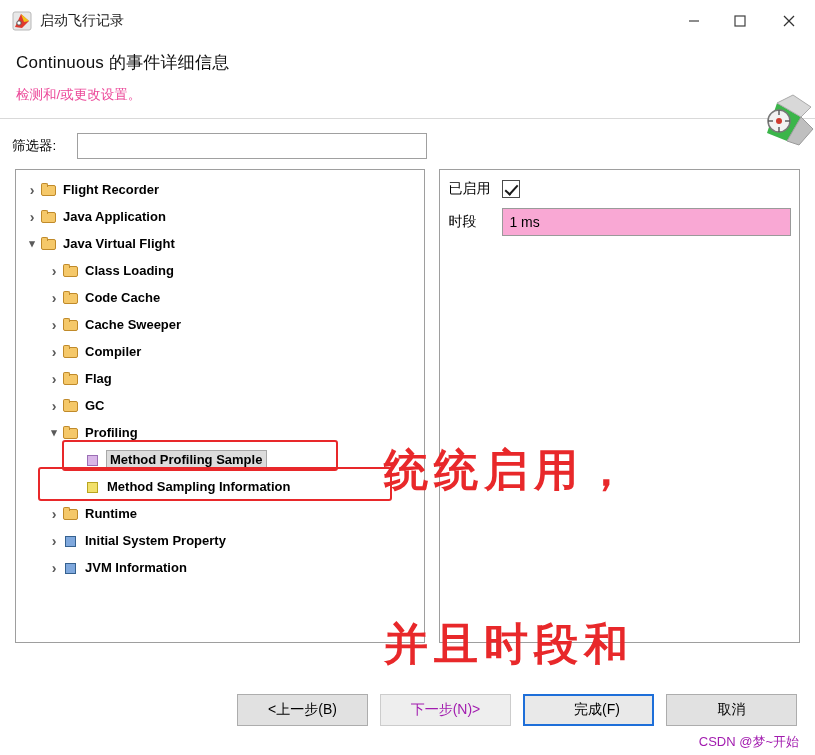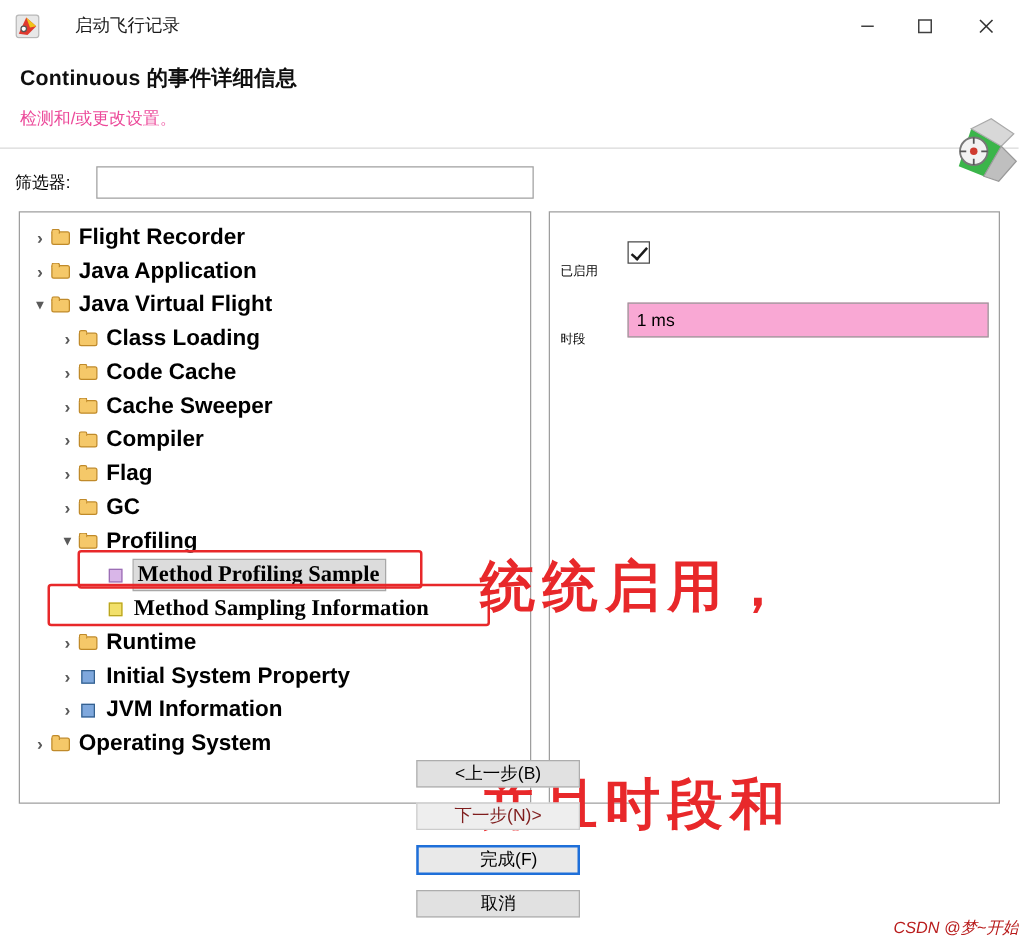--- a/index.html
+++ b/index.html
@@ -17,21 +17,20 @@
     position: relative;
   }
 
   
   .titlebar {
     height: 42px;
     display: flex;
     align-items: center;
     background: #ffffff;
     border-bottom: 1px solid #ffffff;
-    gap: 20px;
   }
   .titlebar .app-icon {
     width: 20px;
     height: 20px;
     margin-left: 12px;
     margin-right: 8px;
     position: relative;
     flex: 0 0 auto;
   }
   .titlebar .title-text {
@@ -58,21 +57,21 @@
     position: relative;
     padding: 8px 16px 10px 16px;
     border-bottom: 1px solid #d9d9d9;
     height: 76px;
     box-sizing: border-box;
     background: #ffffff;
   }
   .header h1 {
     margin: 0 0 12px 0;
     font-size: 17px;
-    font-weight: bold;
+    font-weight: normal;
     color: #0f0f0f;
     letter-spacing: 0.2px;
   }
   .header .subtitle {
     margin: 0;
     font-size: 13.5px;
     color: #ec4899;
   }
   .header .brand-art {
     position: absolute;
@@ -128,21 +127,21 @@
     box-sizing: border-box;
     padding: 10px 8px 0 8px;
     position: relative;
   }
 
   
   .tree-node {
     display: flex;
     align-items: center;
     height: 27px;
-    font-size: 18px;
+    font-size: 13px;
     font-weight: bold;
     color: #000;
     white-space: nowrap;
     position: relative;
   }
   .arrow {
     width: 16px;
     text-align: center;
     font-size: 9px;
     color: #5a5a5a;
@@ -191,21 +190,21 @@
     width: 11px; height: 11px;
     border: 1px solid #8a8a8a;
     box-sizing: border-box;
   }
   .ic-purple::before { background: #d9b6e8; border-color: #9b6fb5; }
   .ic-yellow::before { background: #f2e06a; border-color: #b9a520; }
   .ic-blue::before   { background: #7fa8dd; border-color: #35618f; }
 
   .indent-1 { padding-left: 8px; }
   .indent-2 { padding-left: 30px; }
-  .indent-3 { padding-left: 52px; font-family: Liberation Serif, serif; }
+  .indent-3 { padding-left: 52px; }
 
   .node-selected .node-label {
     background: #dcdcdc;
     outline: 1px solid #a8a8a8;
     padding: 1px 4px 2px 3px;
   }
 
   
   .redbox {
     position: absolute;
@@ -214,24 +213,23 @@
     pointer-events: none;
   }
 
   
   .prop-row {
     display: flex;
     align-items: center;
     margin-bottom: 10px;
   }
   .prop-label {
-    font-size: 10px;
+    font-size: 14px;
     width: 54px;
     flex: 0 0 auto;
-    margin-top: 30px;
   }
   .checkbox {
     width: 18px;
     height: 18px;
     border: 1px solid #4a4a4a;
     background: #fff;
     position: relative;
     box-sizing: border-box;
   }
   .checkbox.checked::after {
@@ -278,43 +276,41 @@
     left: 0;
     top: 686px;
     width: 815px;
     height: 48px;
     display: flex;
     justify-content: flex-end;
     align-items: center;
     padding-right: 18px;
     box-sizing: border-box;
     gap: 12px;
-    flex-direction: column;
   }
   .btn {
     min-width: 131px;
     height: 32px;
     border: 1px solid #adadad;
     background: #e1e1e1;
     font-size: 14px;
     font-family: "Liberation Sans", sans-serif;
     color: #000;
     cursor: default;
   }
-  .btn.disabled { color: #7f1d1d; background: #eeeeee; border-color: #cccccc; }
+  .btn.disabled { color: #a21caf; background: #eeeeee; border-color: #cccccc; }
   .btn.primary { border: 2px solid #1e6fd9; background: #e9e9e9; padding-left: 23px; }
 
   
   .watermark {
     position: absolute;
-    right: 0;
+    right: 16px;
     bottom: 4px;
     font-size: 13px;
-    color: #b91c1c;
-    font-style: italic;
+    color: #a21caf;
   }
 </style>
 </head>
 <body>
 
 <div class="titlebar">
   <div class="app-icon">
     <svg width="20" height="20" viewBox="0 0 20 20">
       <rect x="1" y="1" width="18" height="18" rx="2" fill="#e8e8e8" stroke="#b8b8b8"></rect>
       <polygon points="3,16 9,3 17,10 10,17" fill="#e03a2f"></polygon>
@@ -438,25 +434,20 @@
         <div class="tree-node indent-2">
           <span class="arrow closed"></span>
           <span class="node-icon ic-square ic-blue"></span>
           <span class="node-label">Initial System Property</span>
         </div>
         <div class="tree-node indent-2">
           <span class="arrow closed"></span>
           <span class="node-icon ic-square ic-blue"></span>
           <span class="node-label">JVM Information</span>
         </div>
-        <div class="tree-node indent-1">
-          <span class="arrow closed"></span>
-          <span class="node-icon ic-folder"></span>
-          <span class="node-label">Operating System</span>
-        </div>
       </div>
     <div class="redbox" style="left:46px; top:270px; width:272px; height:27px;"></div>
     <div class="redbox" style="left:22px; top:297px; width:350px; height:30px;"></div>
   </div>
 
   <div class="prop-pane">
     <div class="prop-row">
       <span class="prop-label">已启用</span>
       <span class="checkbox checked"></span>
     </div>

